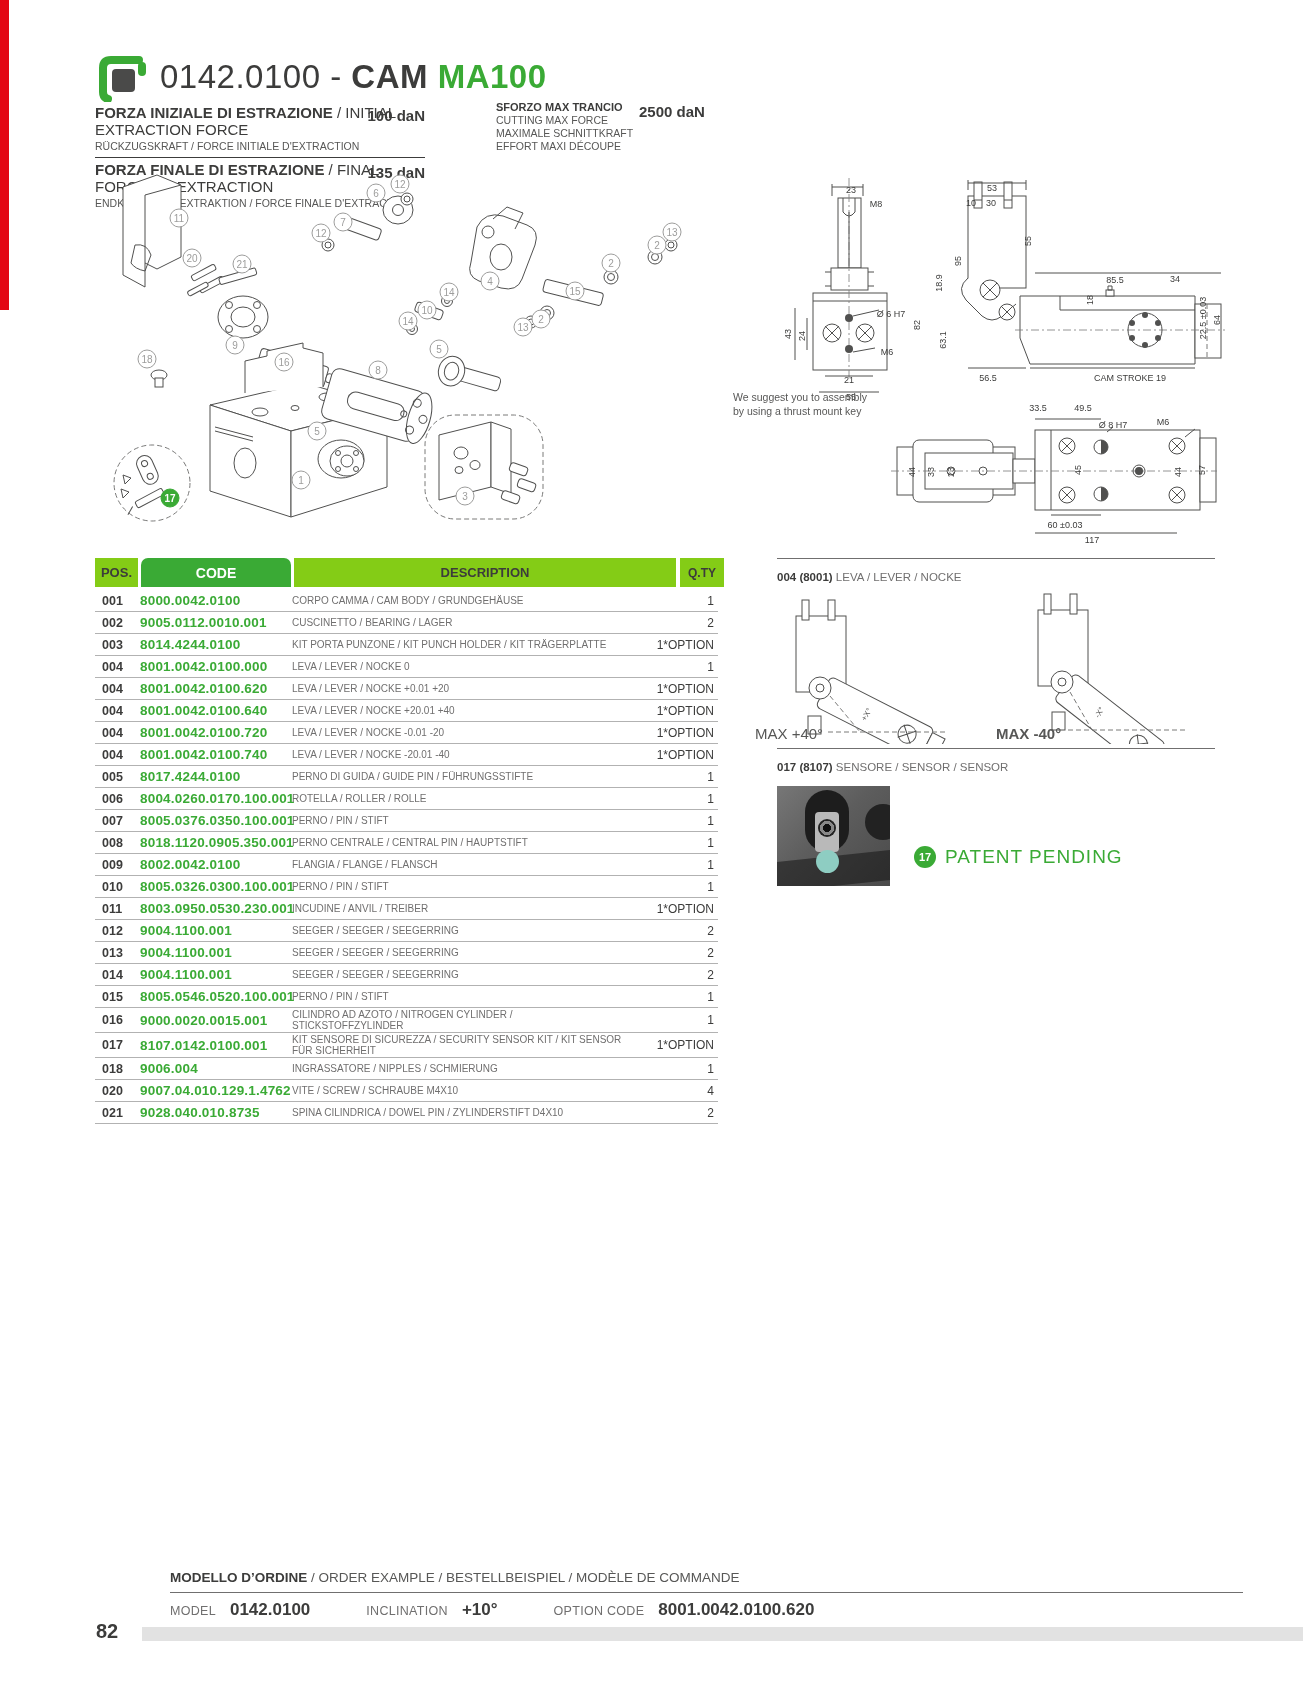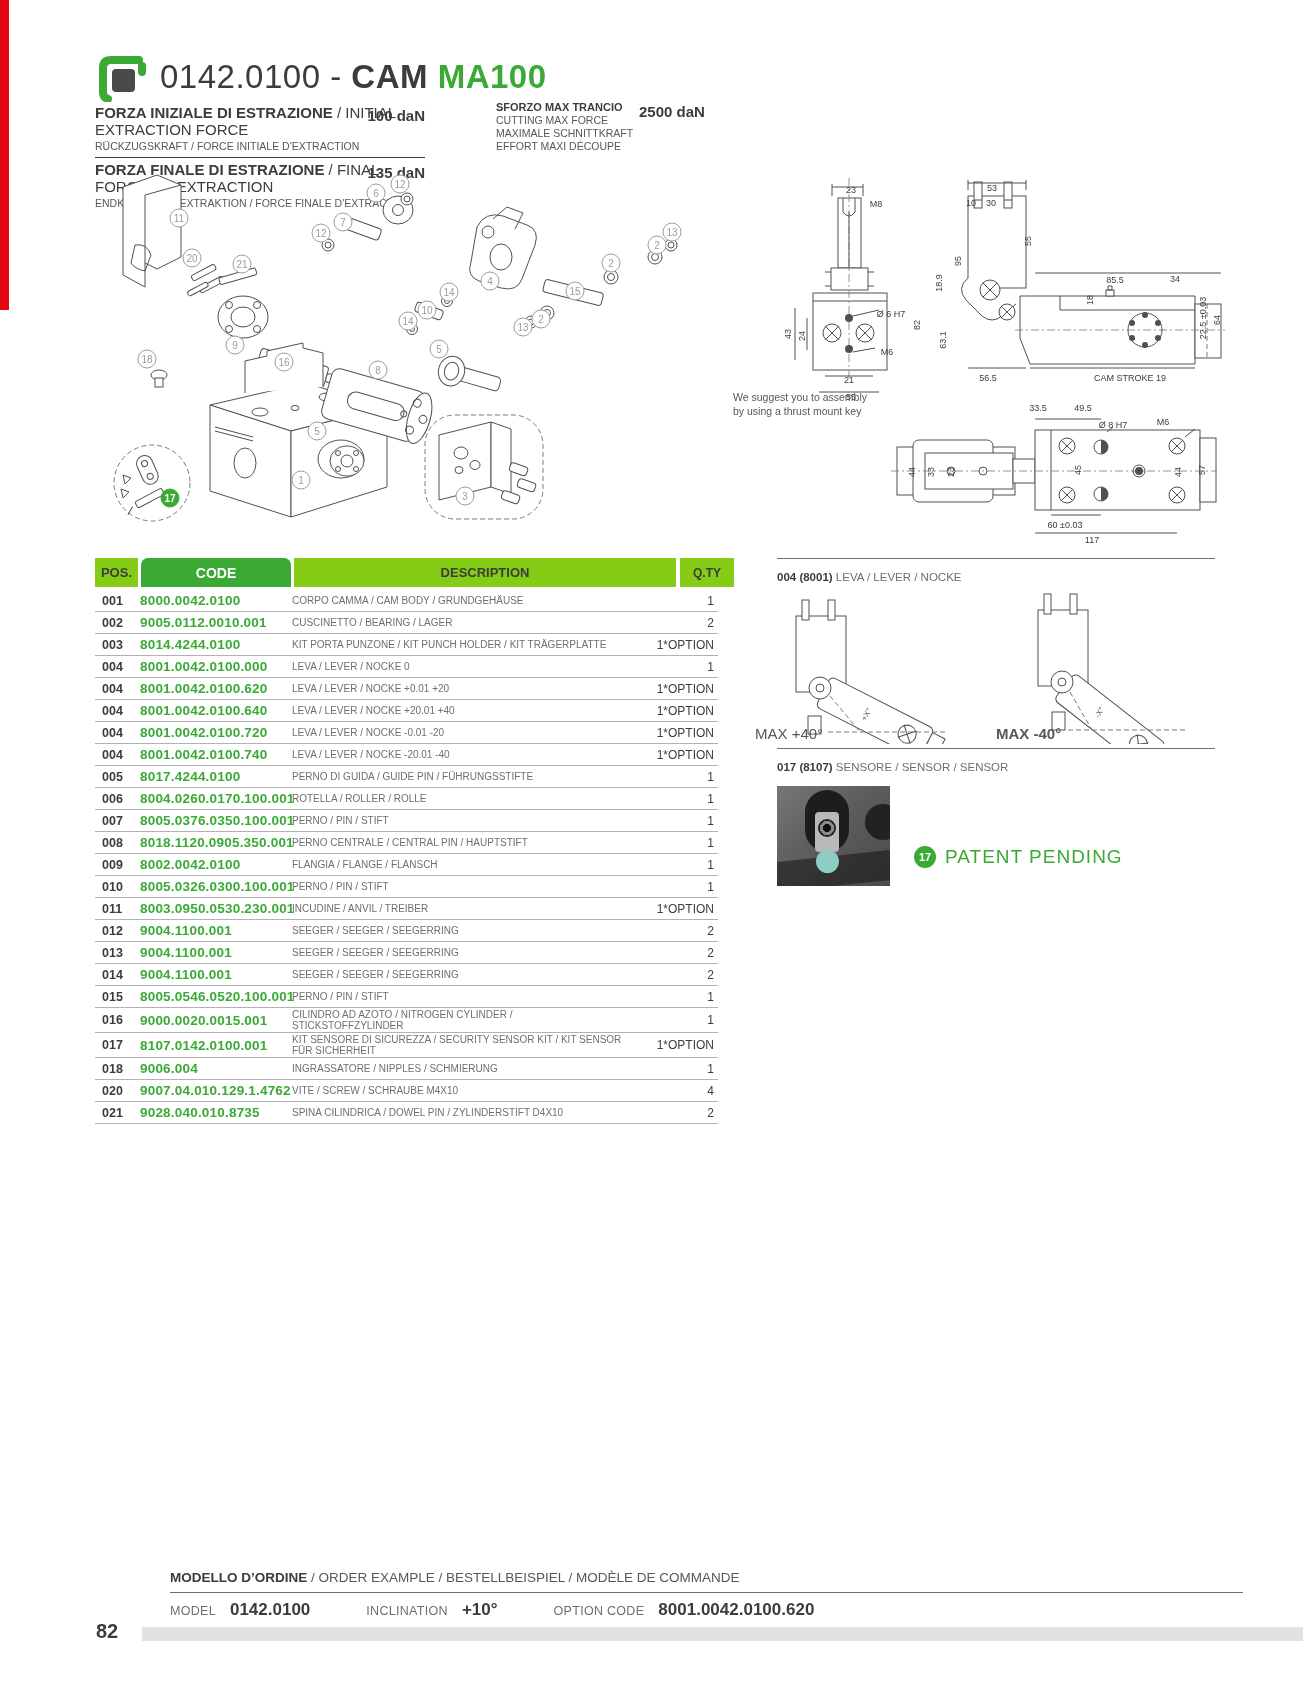--- a/index.html
+++ b/index.html
@@ -62,21 +62,21 @@
                   font-weight:700;text-align:center;line-height:22px;}
   #patent .ptext{color:#3aaa35;font-size:19px;letter-spacing:1px;font-weight:400;}
   
   #parts-table{left:95px;top:558px;width:623px;}
   #pt-header{position:relative;height:29px;}
   .hcell{position:absolute;top:0;height:29px;background:#84cc16;font-weight:700;font-size:13px;
          color:#3c3c3b;display:flex;align-items:center;justify-content:center;}
   #h-pos{left:0;width:43px;}
   #h-code{left:46px;width:150px;background:#3aaa35;color:#fff;border-radius:7px 7px 0 0;font-size:14px;}
   #h-desc{left:199px;width:382px;}
-  #h-qty{left:585px;width:54px;font-size:12px;}
+  #h-qty{left:585px;width:44px;font-size:12px;}
   #pt-body{margin-top:3px;}
   .trow{display:grid;grid-template-columns:45px 152px 336px 1fr;align-items:center;
         border-bottom:1px solid #b2b2b2;min-height:19px;padding:1px 0;}
   .c-pos{font-weight:700;font-size:12.5px;padding-left:7px;}
   .c-code{font-weight:700;font-size:13.5px;color:#3aaa35;letter-spacing:.2px;}
   .c-desc{font-size:10px;color:#706f6f;line-height:11px;padding-right:6px;}
   .c-qty{font-size:12px;color:#3c3c3b;text-align:right;padding-right:4px;}
   
   #order-title{left:170px;top:1570px;font-size:13.5px;white-space:nowrap;}
   #order-title b{font-weight:700;color:#3c3c3b;}

